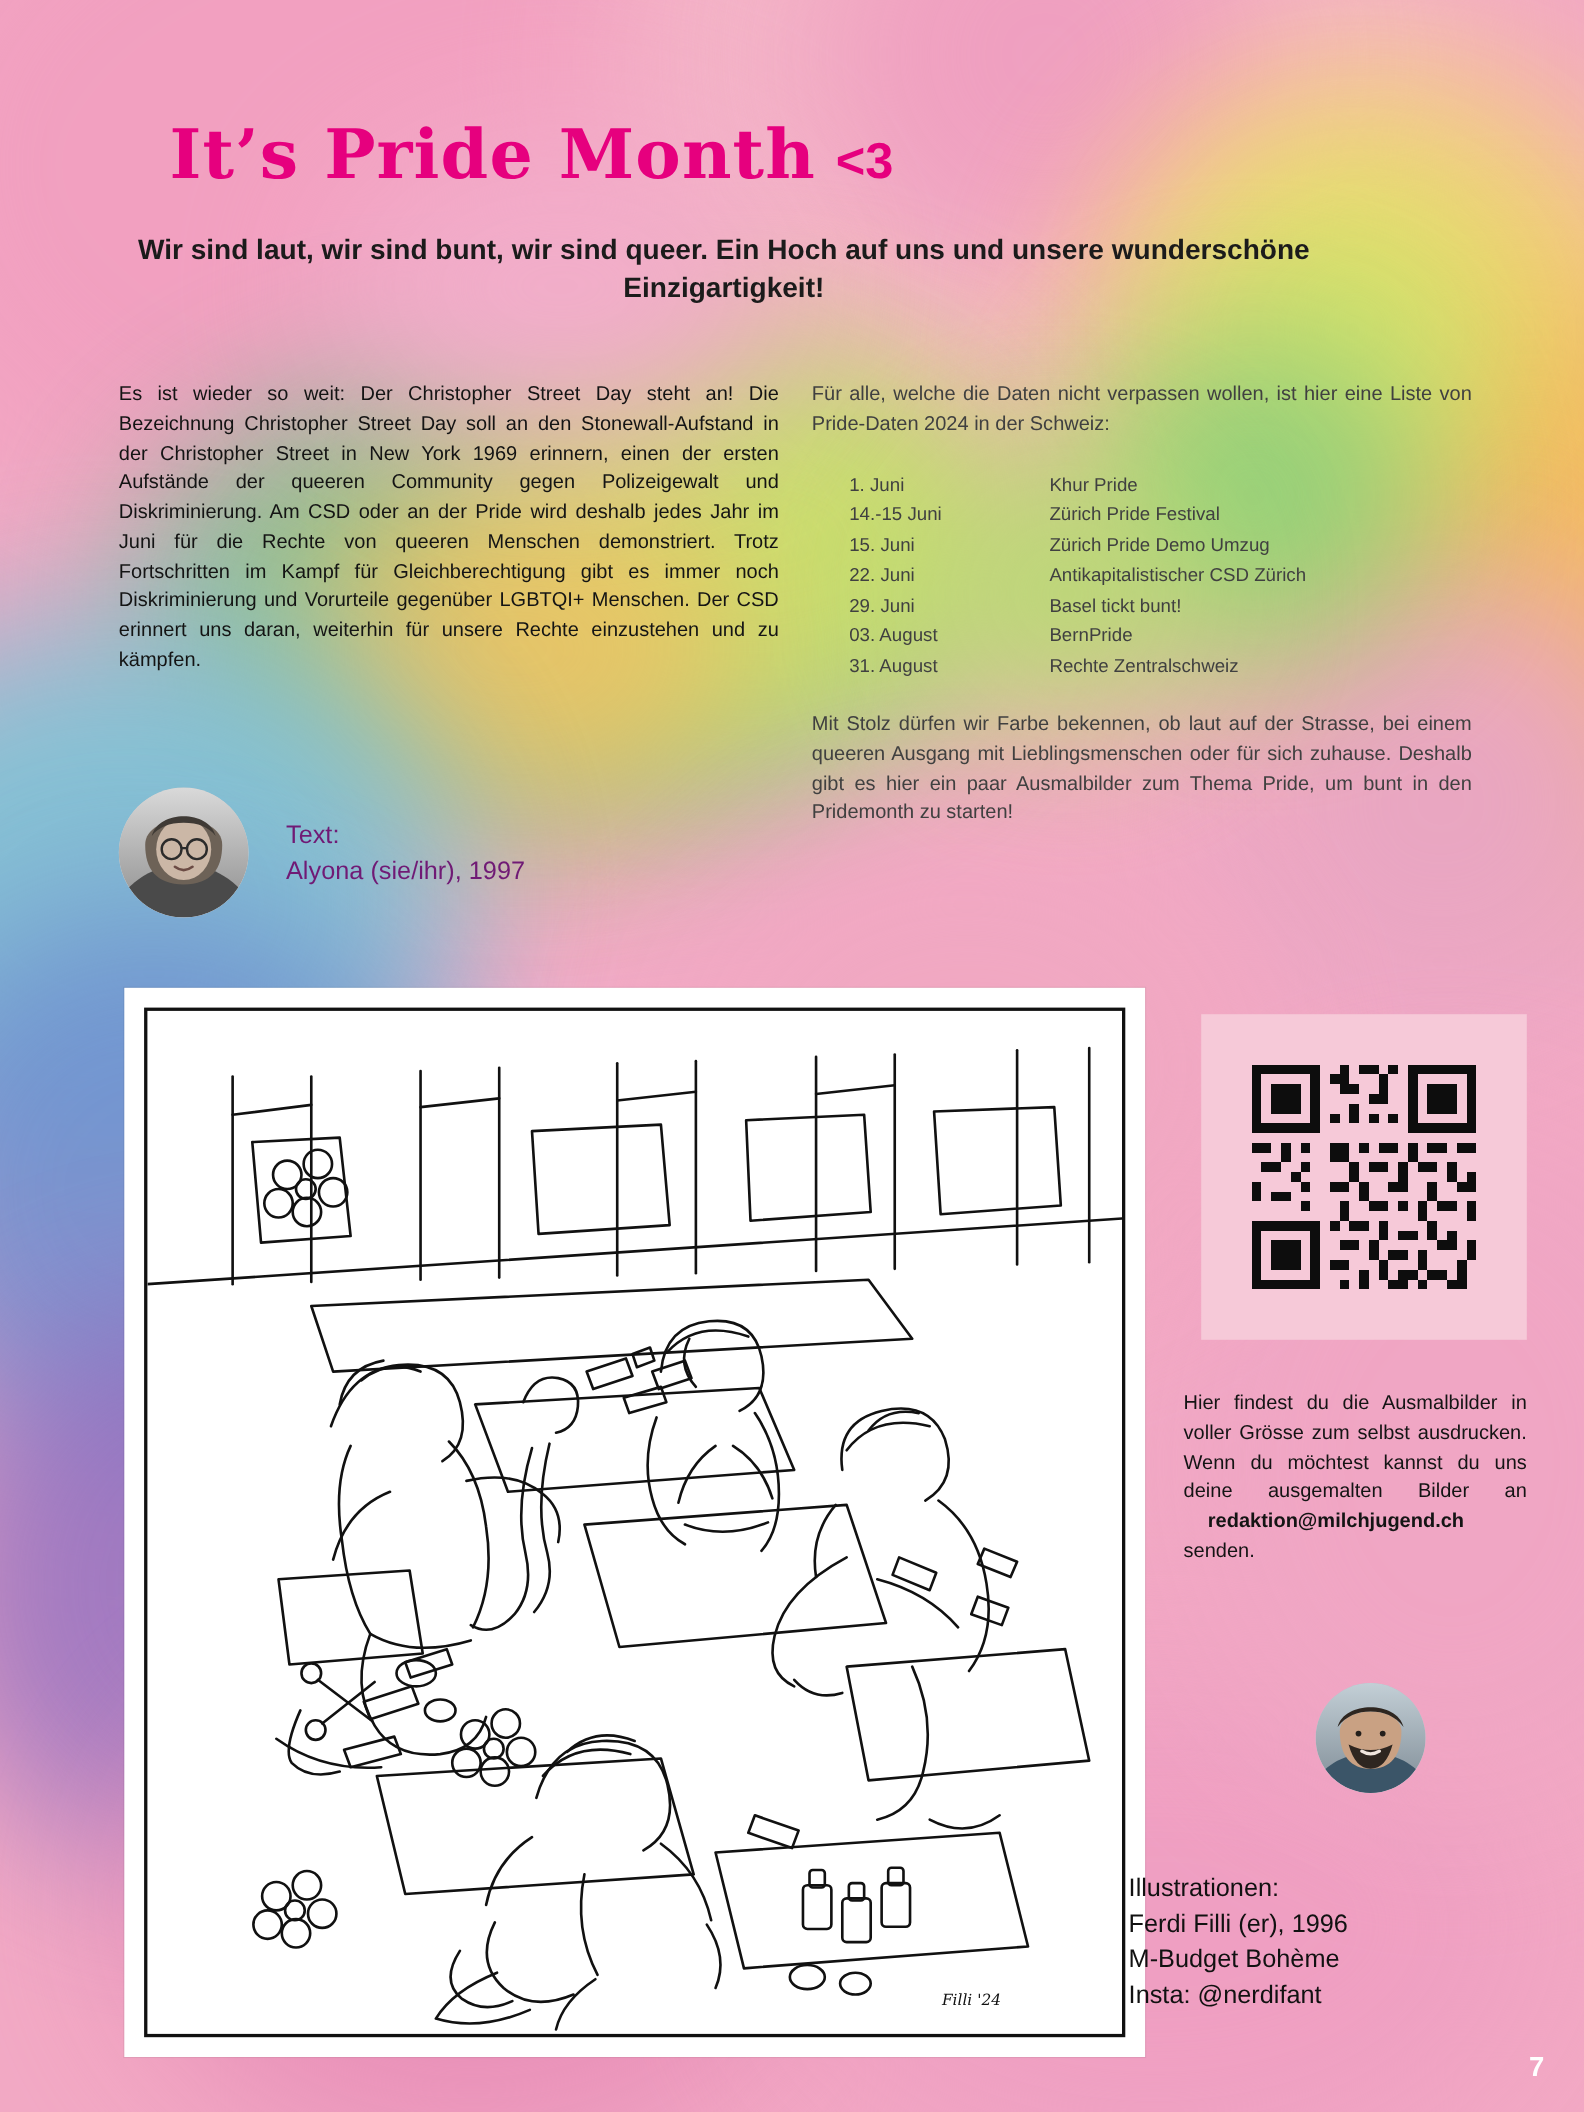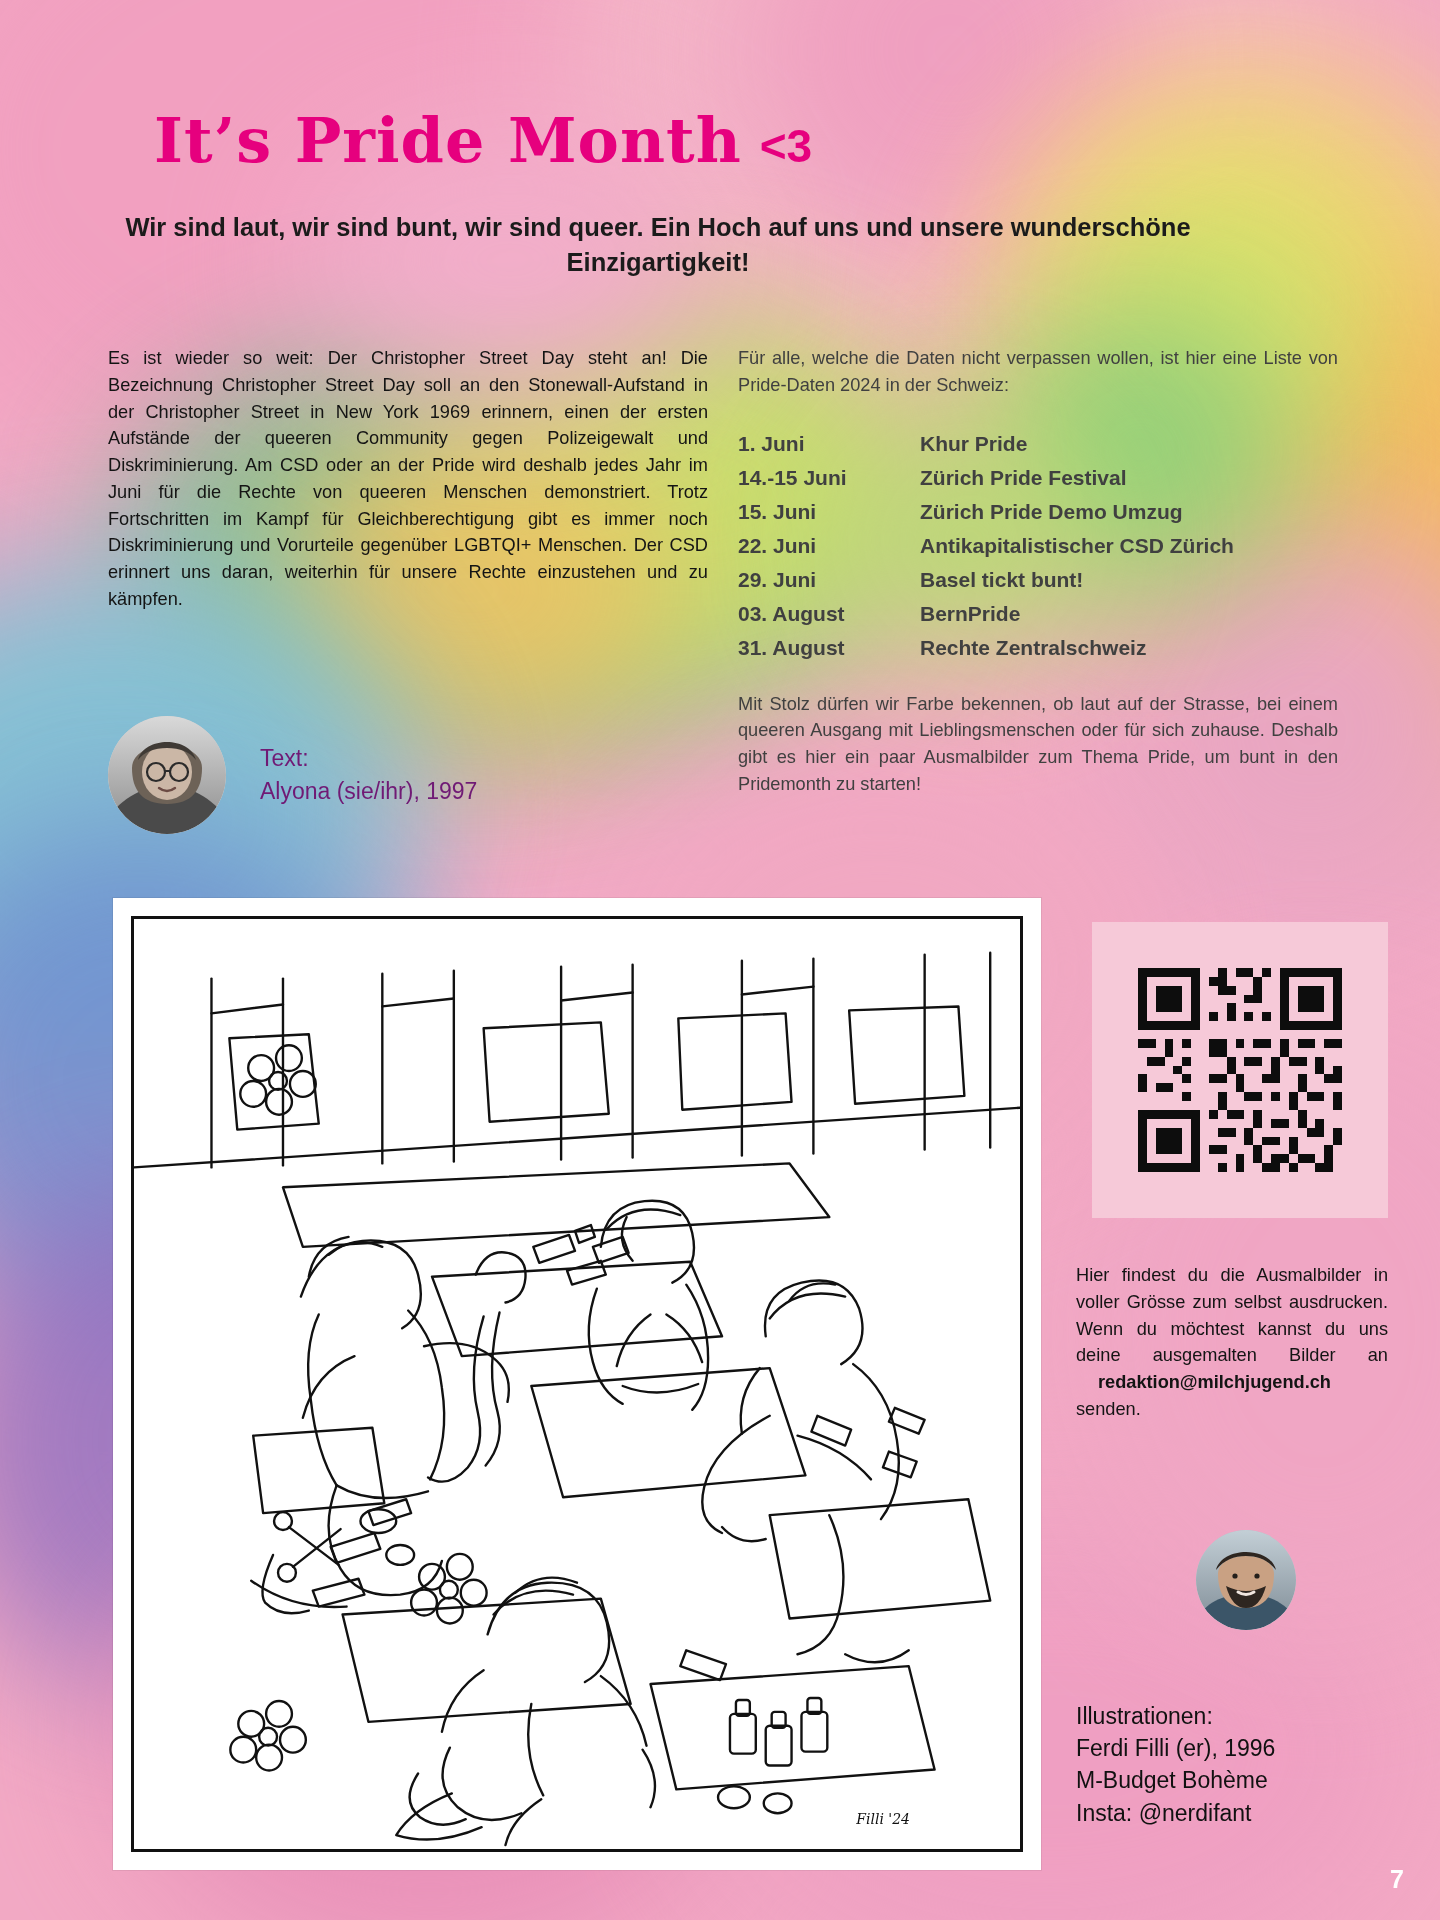--- a/index.html
+++ b/index.html
@@ -106,23 +106,24 @@
     font-size: 18.2px;
     line-height: 1.47;
     color: #404040;
     text-align: justify;
   }
   .col-right .para-2 { margin-top: 26px; }
 
   
   .dates {
     margin-top: 28px;
-    font-weight: 700;
-    font-size: 21px;
+    font-weight: 400;
+    font-size: 17px;
     line-height: 1.62;
+    margin-left: 34px;
   }
   .date-row { display: flex; }
   .date-row .d { width: 182px; flex: 0 0 182px; }
   .date-row .n { flex: 1; }
 
   
   .author-block {
     position: absolute;
     left: 108px;
     top: 716px;
@@ -209,21 +210,21 @@
     top: 1530px;
     width: 100px;
     height: 100px;
     border-radius: 50%;
     overflow: hidden;
     background: #b9c4cc;
   }
 
   .credits {
     position: absolute;
-    left: 1076px;
+    left: 1026px;
     top: 1700px;
     width: 330px;
     font-size: 23px;
     line-height: 1.4;
     color: #111;
   }
 
   .page-no {
     position: absolute;
     right: 36px;

